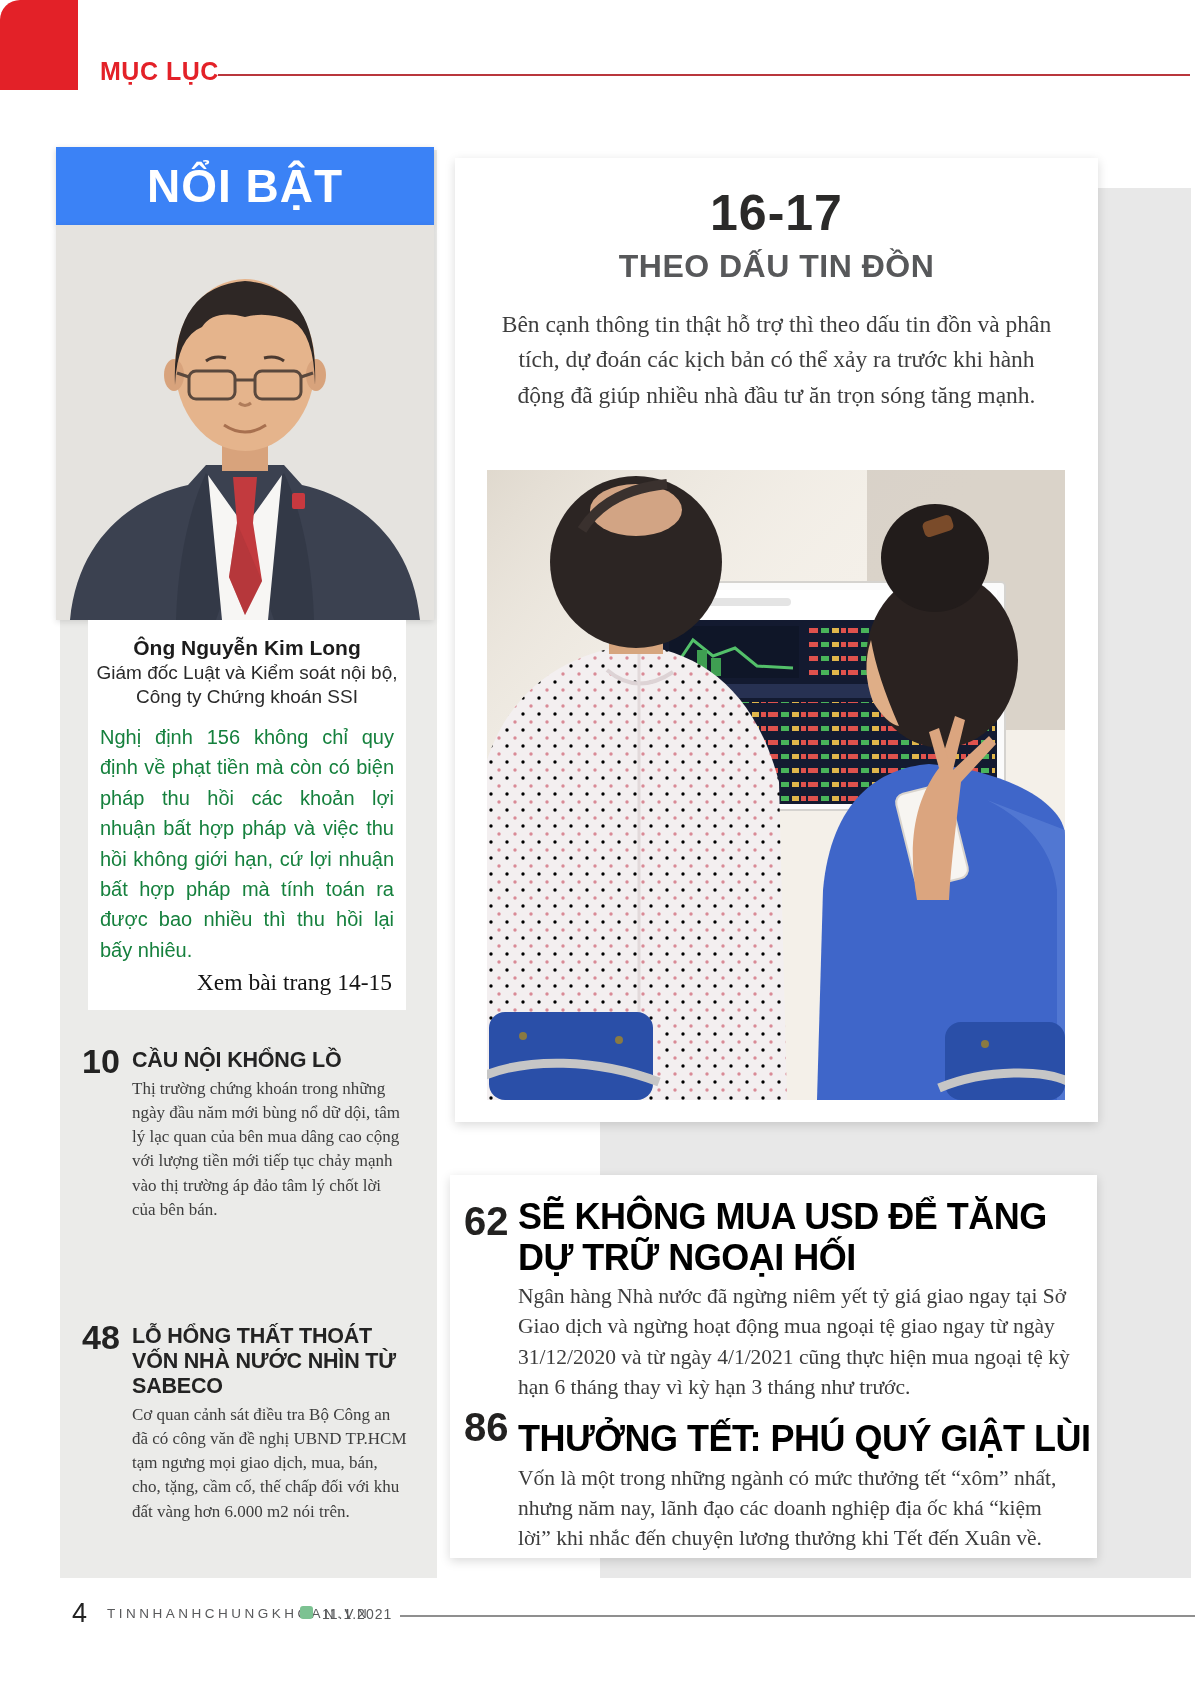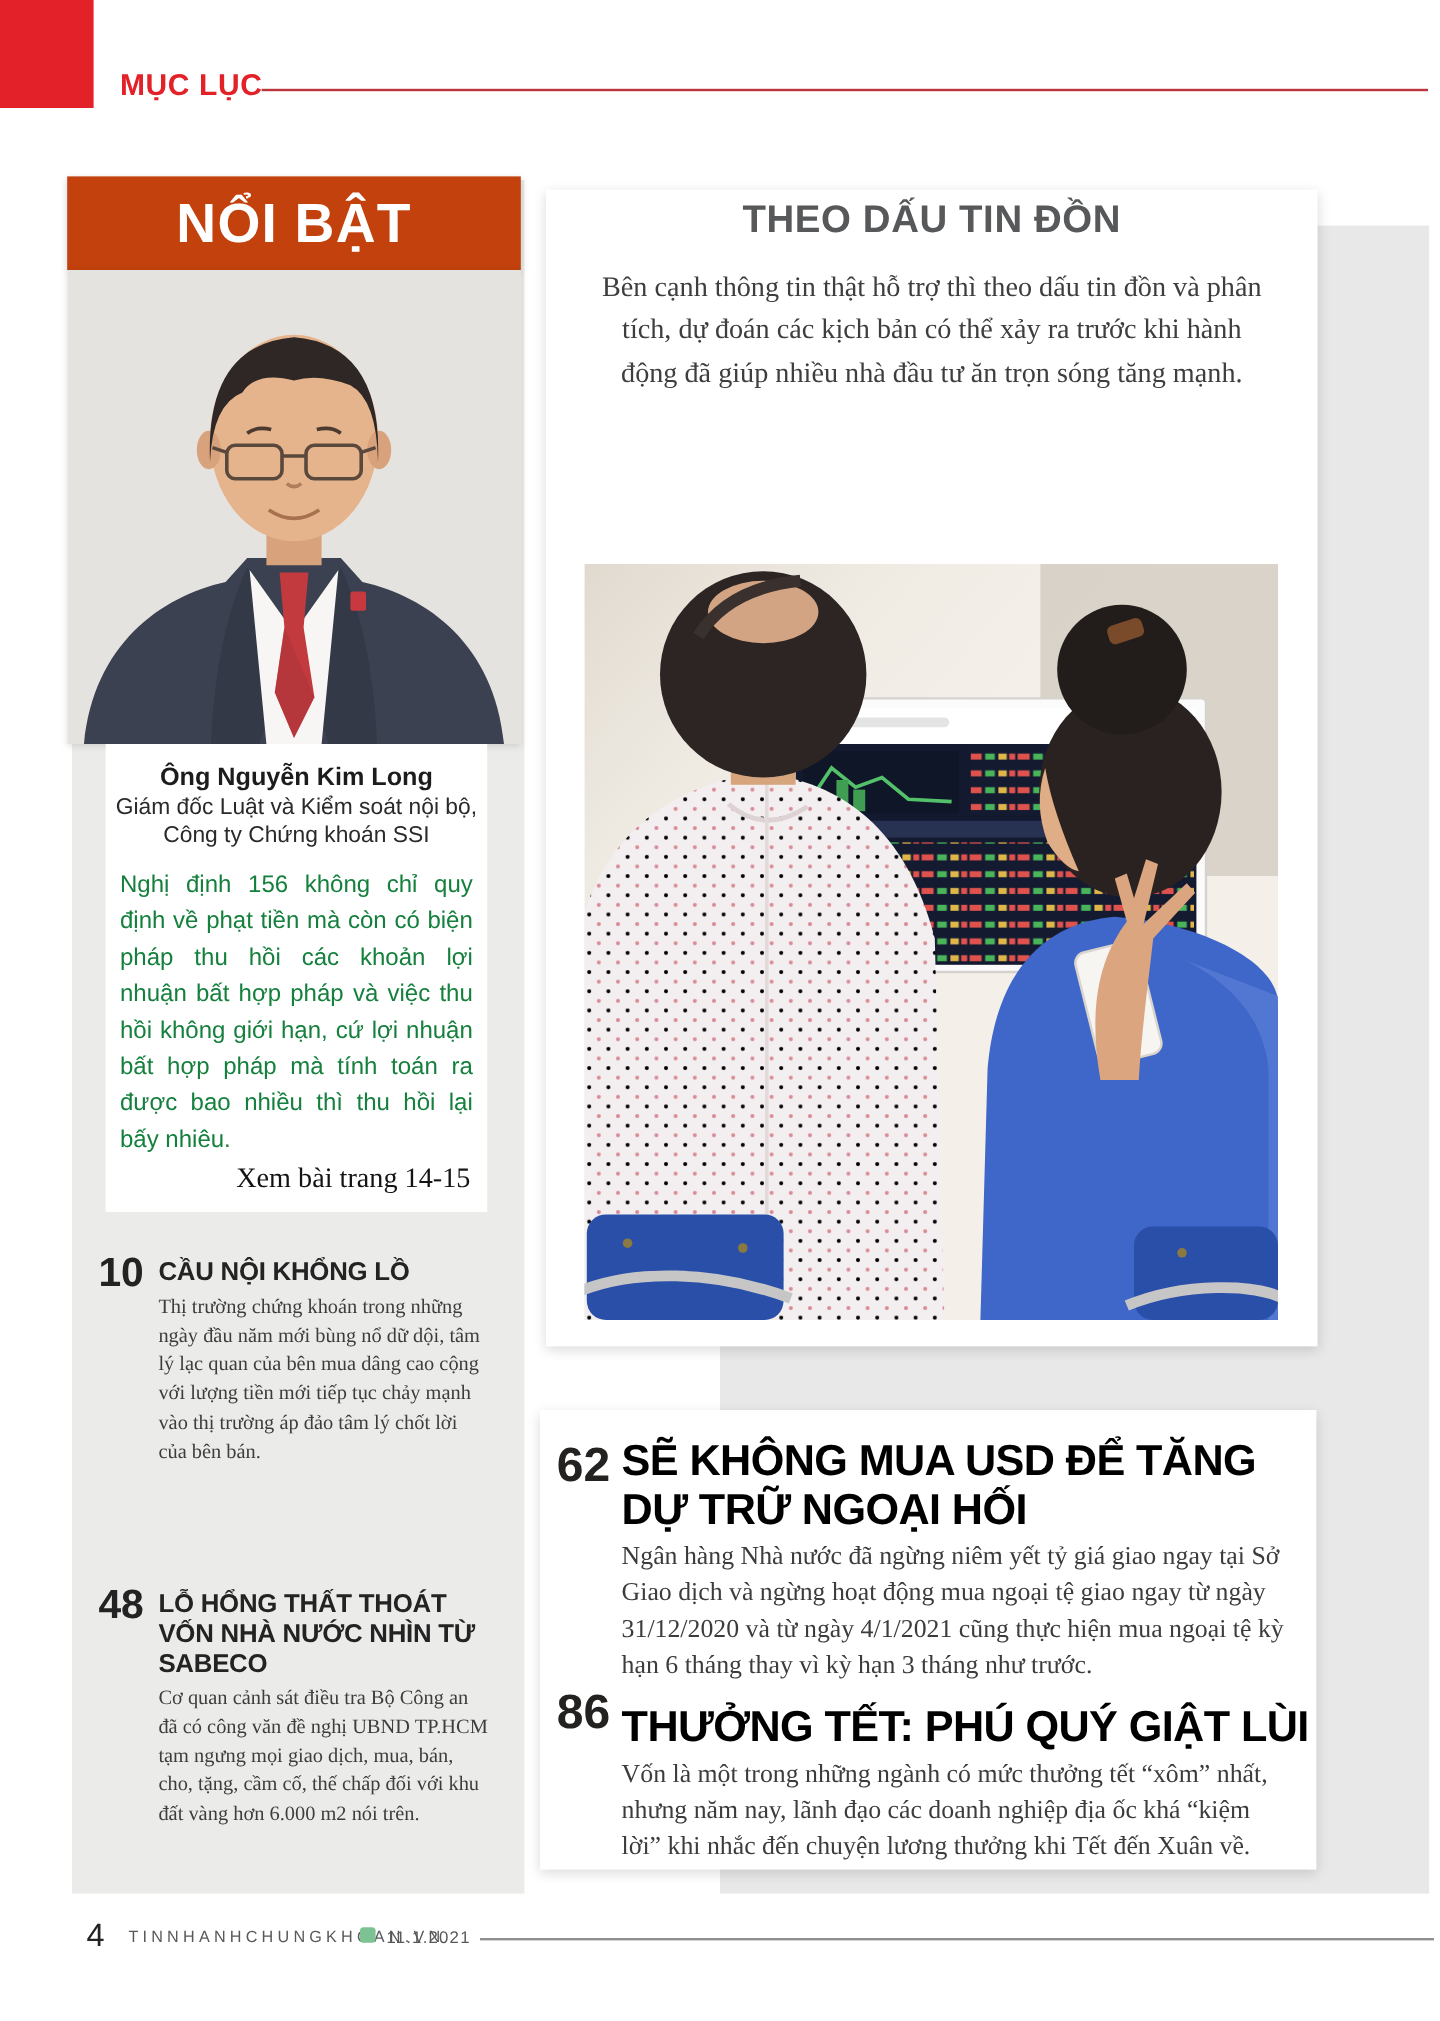--- a/index.html
+++ b/index.html
@@ -1,30 +1,30 @@
 <!DOCTYPE html>
 <html><head>
 <meta charset="utf-8">
 <style>
   html,body{margin:0;padding:0;background:#fff;}
   .page{position:relative;width:1200px;height:1684px;background:#ffffff;overflow:hidden;
-        font-family:"Liberation Sans","DejaVu Sans",sans-serif;}
+        font-family:"Liberation Sans","DejaVu Sans",sans-serif;border-radius:20px;}
   .abs{position:absolute;}
 
   
   .corner-square{left:0;top:0;width:78px;height:90px;background:#e32128;}
   .masthead-title{left:100px;top:57px;font-size:25px;font-weight:bold;color:#e32128;letter-spacing:.5px;}
   .masthead-rule{left:218px;top:74px;width:972px;height:2px;background:#b9363c;}
 
   
   .panel-left{left:60px;top:150px;width:377px;height:1428px;background:#ebebe9;}
   .panel-right{left:600px;top:188px;width:591px;height:1390px;background:#e8e8e8;}
 
   
-  .banner{left:56px;top:147px;width:378px;height:78px;background:#c2410c;
+  .banner{left:56px;top:147px;width:378px;height:78px;background:#3b82f6;
           box-shadow:0 2px 6px rgba(0,0,0,.18);}
   .banner span{display:block;text-align:center;line-height:78px;font-size:46px;font-weight:bold;
                color:#fff;letter-spacing:1px;}
   .portrait{left:56px;top:225px;width:378px;height:395px;box-shadow:0 2px 6px rgba(0,0,0,.12);}
   .caption-box{left:88px;top:620px;width:318px;height:390px;background:#fff;}
   .person-name{margin:16px 8px 0;text-align:center;font-size:21px;font-weight:bold;color:#1c1c1c;}
   .person-role{margin:2px 6px 0;text-align:center;font-size:19px;color:#2a2a2a;}
   .quote{margin:14px 12px 0;font-family:Liberation Sans, sans-serif;
          font-size:20px;line-height:1.52;color:#15803d;text-align:justify;}
   .quote-ref{margin:4px 14px 0;font-family:"Liberation Serif","DejaVu Serif",serif;
@@ -134,20 +134,21 @@
   </div>
   <div class="abs toc-item-left item48">
     <div class="num">48</div>
     <div class="tcol">
       <h3 style="width:280px;">LỖ HỔNG THẤT THOÁT VỐN NHÀ NƯỚC NHÌN TỪ SABECO</h3>
       <p>Cơ quan cảnh sát điều tra Bộ Công an đã có công văn đề nghị UBND TP.HCM tạm ngưng mọi giao dịch, mua, bán, cho, tặng, cầm cố, thế chấp đối với khu đất vàng hơn 6.000 m2 nói trên.</p>
     </div>
   </div>
 
   <div class="abs card card-photo">
+    <div class="feature-pages">16-17</div>
     <div class="feature-title">THEO DẤU TIN ĐỒN</div>
     <div class="feature-intro">Bên cạnh thông tin thật hỗ trợ thì theo dấu tin đồn và phân tích, dự đoán các kịch bản có thể xảy ra trước khi hành động đã giúp nhiều nhà đầu tư ăn trọn sóng tăng mạnh.</div>
 
     <svg class="trading-photo" viewBox="0 0 578 630" preserveAspectRatio="none">
       <defs>
         <linearGradient id="vig" x1="0" y1="0" x2="1" y2="1">
           <stop offset="0" stop-color="#cfc6b8" stop-opacity=".55"></stop>
           <stop offset=".45" stop-color="#f5f1ea" stop-opacity="0"></stop>
         </linearGradient>
         <pattern id="dotshirt" width="16" height="16" patternUnits="userSpaceOnUse">

